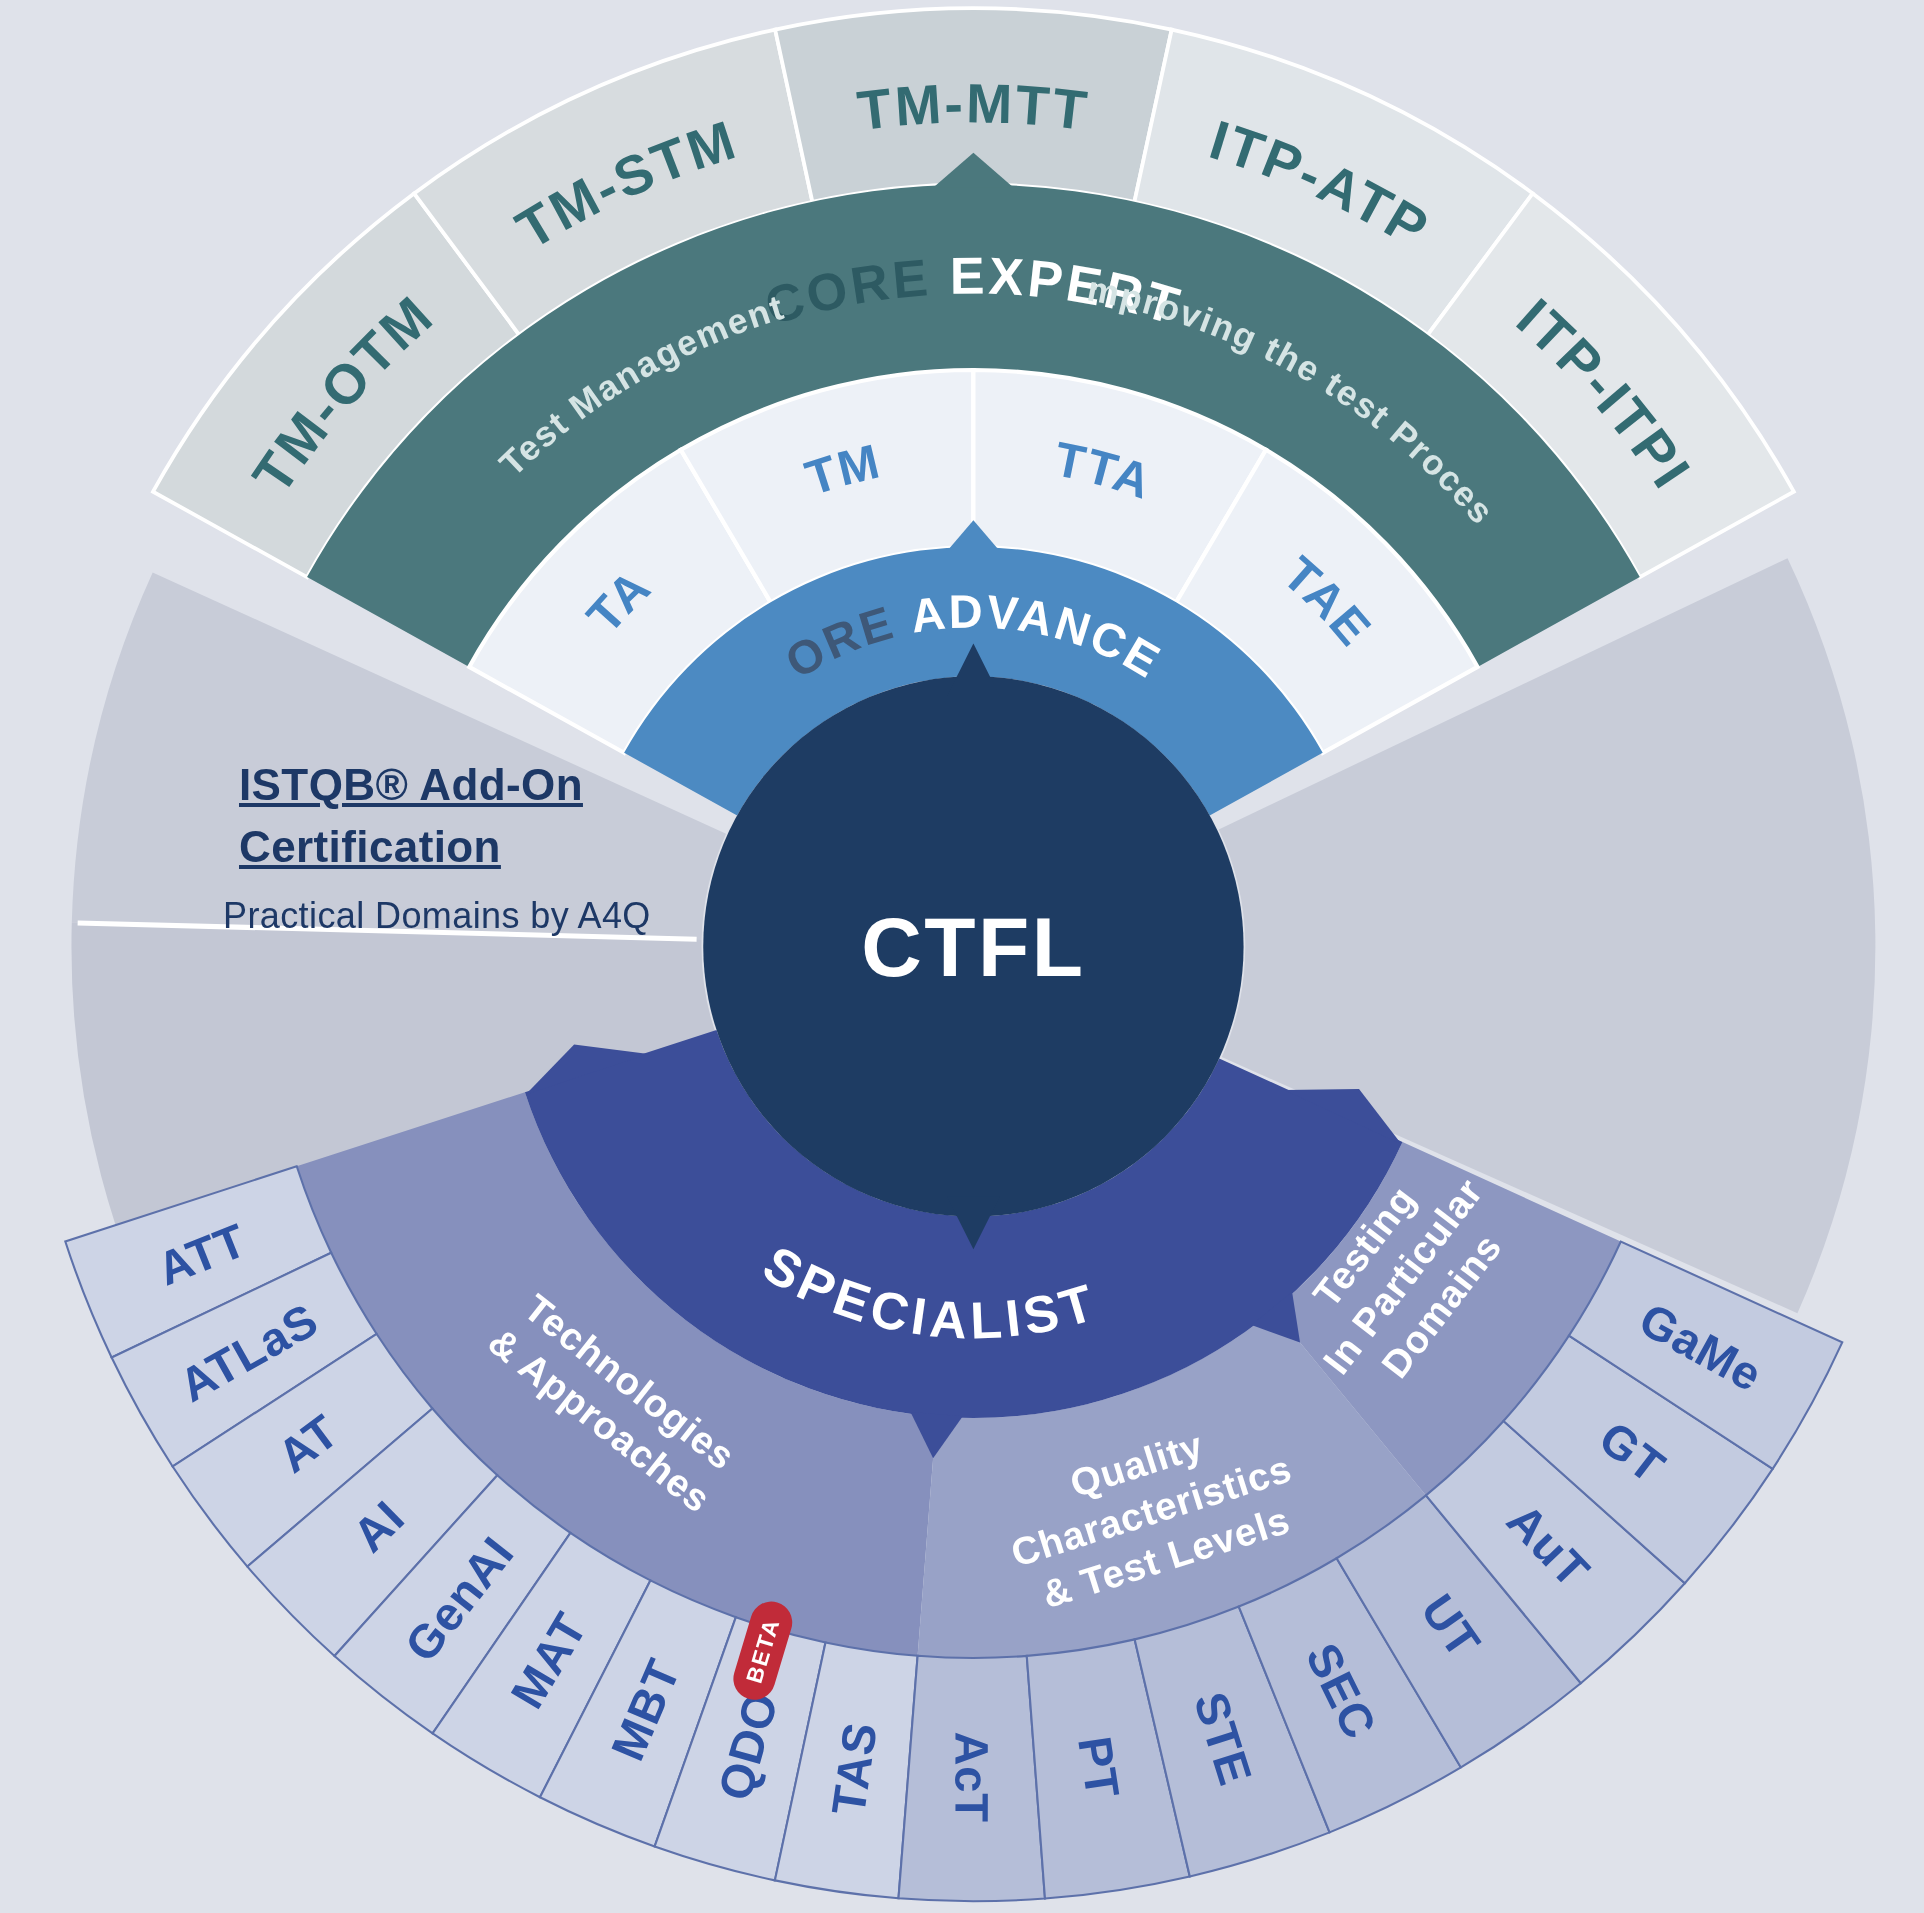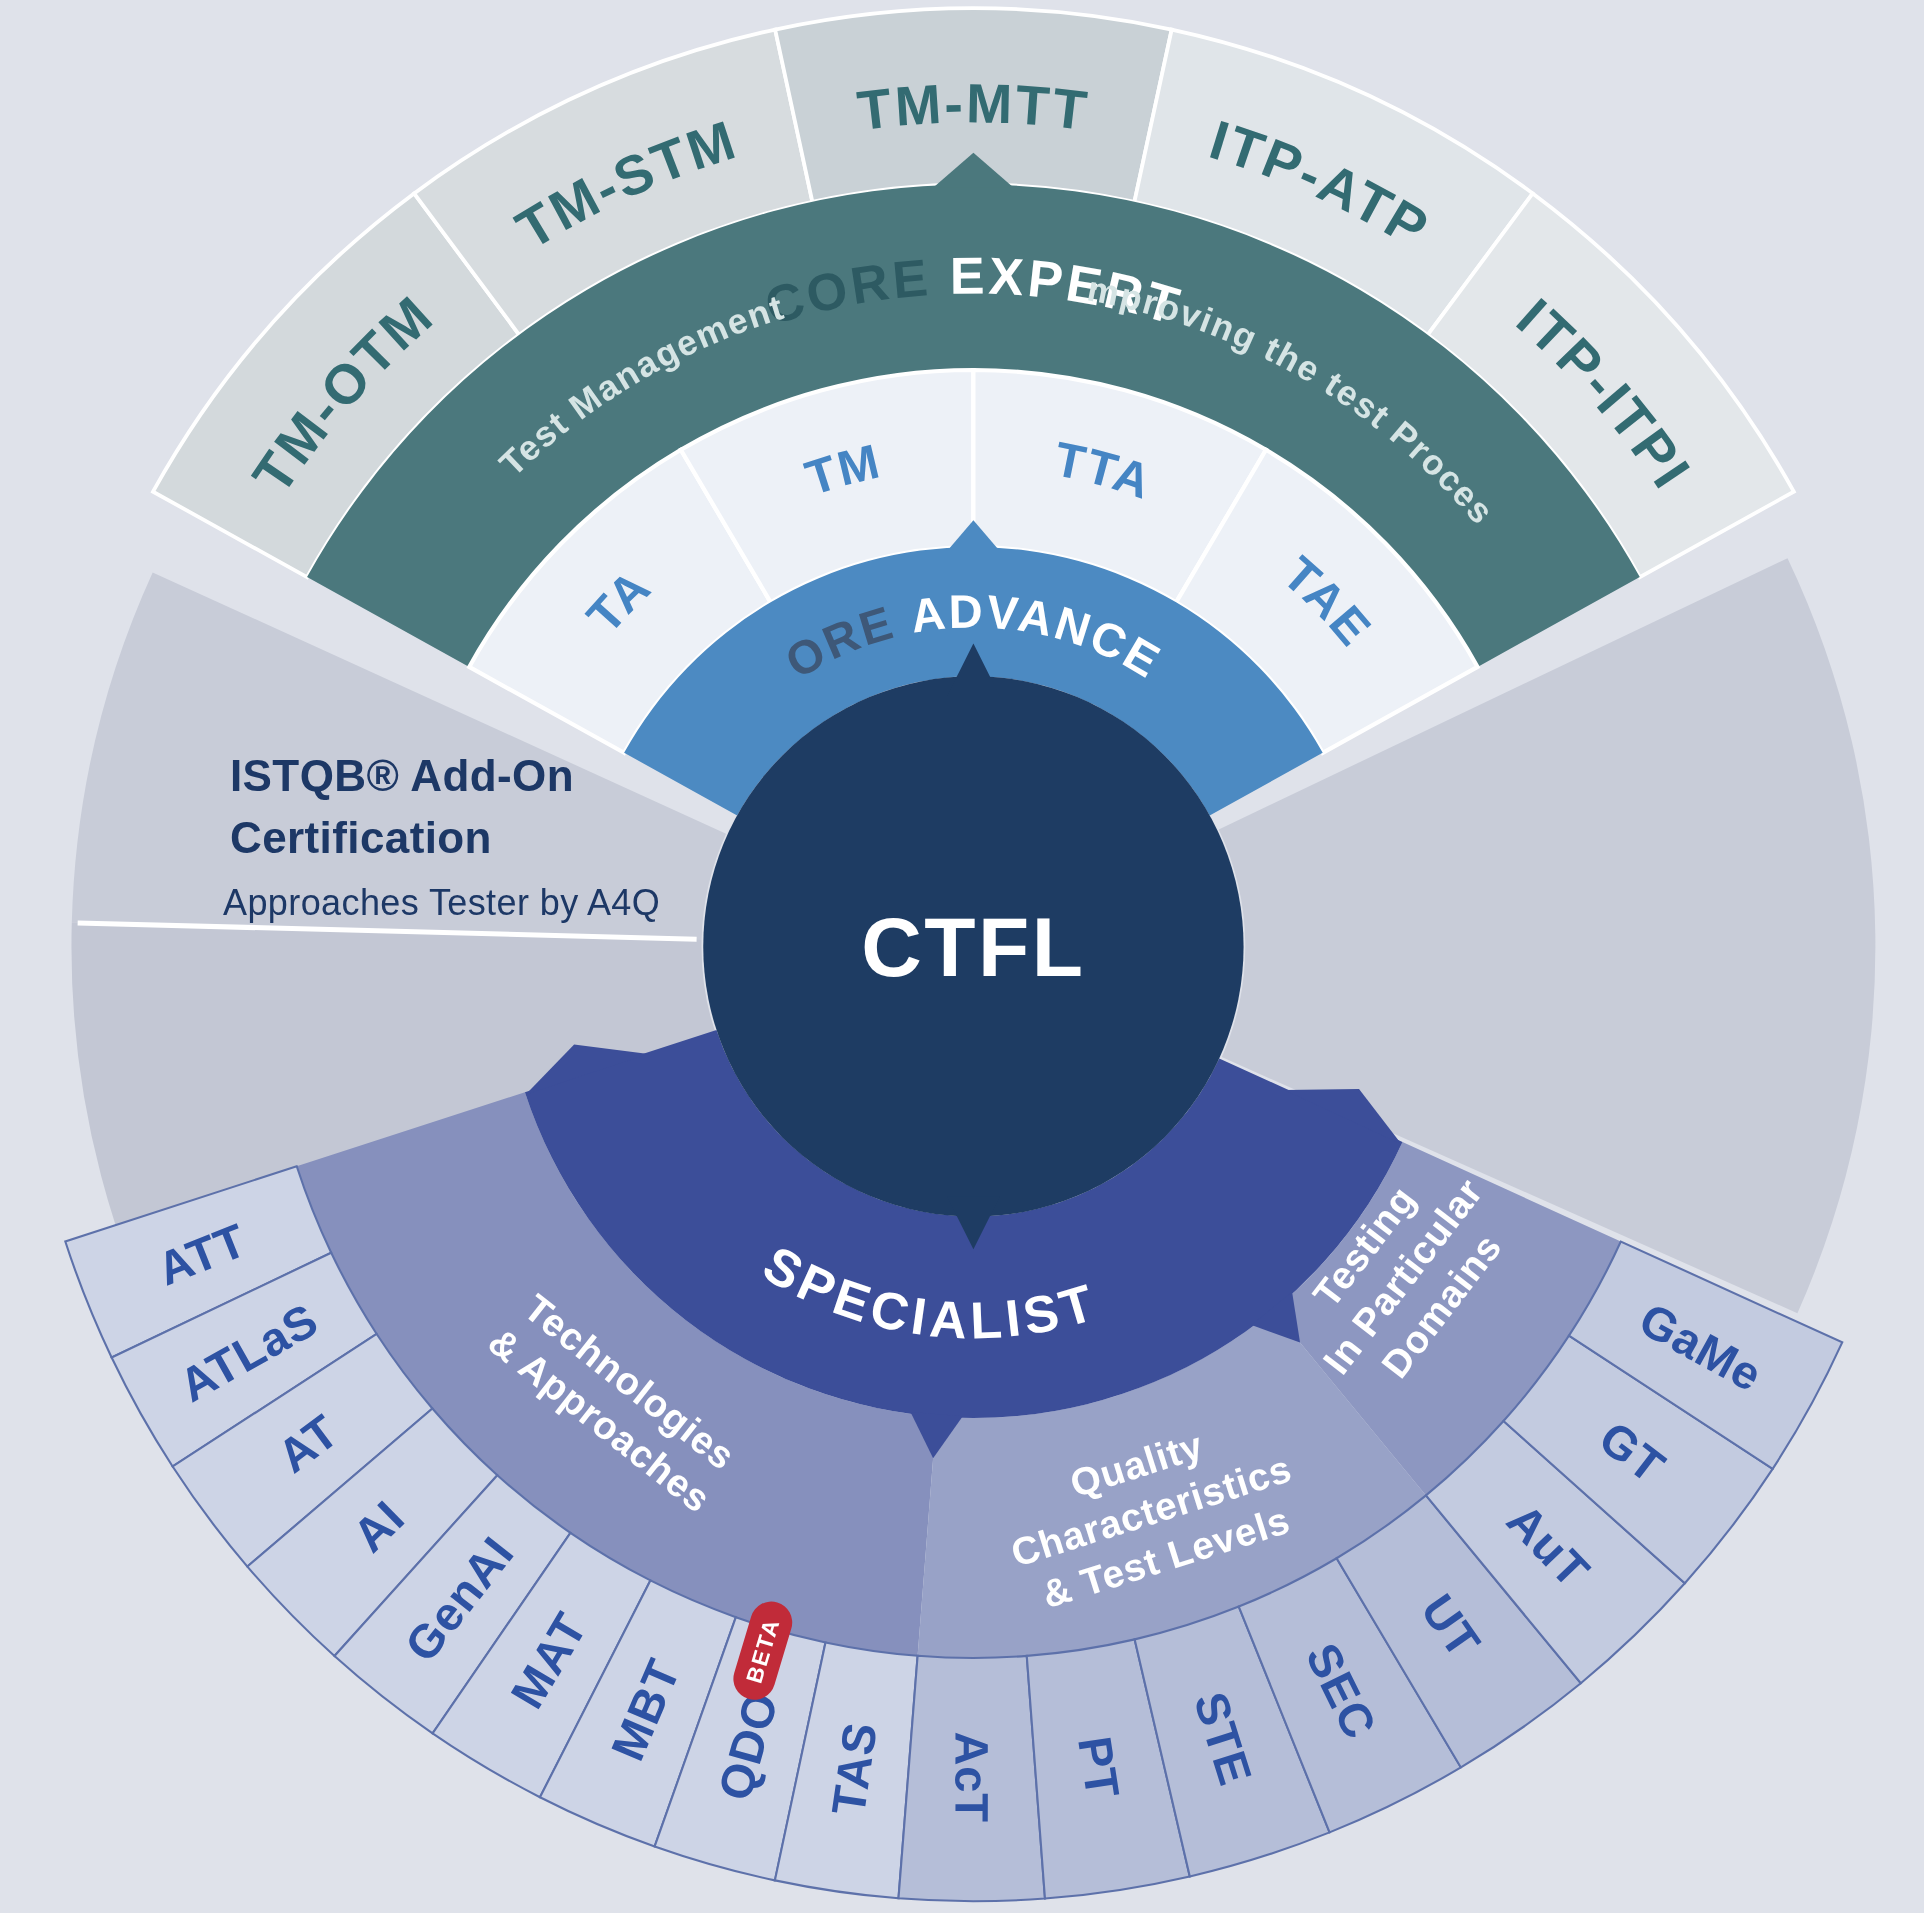--- a/index.html
+++ b/index.html
@@ -10,25 +10,26 @@
     overflow:hidden;
     font-family:"Liberation Sans", sans-serif;
   }
   #wheel{position:absolute;left:0;top:0;}
   .side-block{
     position:absolute;
     color:#1d3866;
     z-index:5;
   }
   .side-block h2{
-    margin:7px;
+    margin:16px;
     font-size:44px;
     line-height:1.42;
     font-weight:700;
     letter-spacing:0.4px;
+    text-decoration:underline;
   }
   .side-block .sub{
     margin-top:11.7px;
     font-size:36px;
     font-weight:400;
     letter-spacing:0.4px;
   }
   .block-addon{left:223px;top:738px;}
   .block-alliances{left:223px;top:1104px;}
   .block-supporting{
@@ -152,19 +153,19 @@
       </g>
       <circle cx="1160" cy="1128" r="322" fill="#1e3c63"></circle>
       <path d="M 1128.6 829.6 L 1160.0 767.0 L 1191.4 829.6 Z" fill="#1e3c63"></path>
       <path d="M 1191.4 1426.4 L 1160.0 1489.0 L 1128.6 1426.4 Z" fill="#1e3c63"></path>
       <text x="1160" y="1128" dy="0.35em" text-anchor="middle" font-size="100" font-weight="700" fill="#ffffff" letter-spacing="3">CTFL</text>
     </svg>
 
   <div class="side-block block-addon">
     <h2><span>ISTQB® Add-On</span><br>
         <span>Certification</span></h2>
-    <div class="sub">Approaches Tester by A4Q</div>
+    <div class="sub">Practical Domains by A4Q</div>
   </div>
 
 
 
 </div>
 
 
 </body></html>

